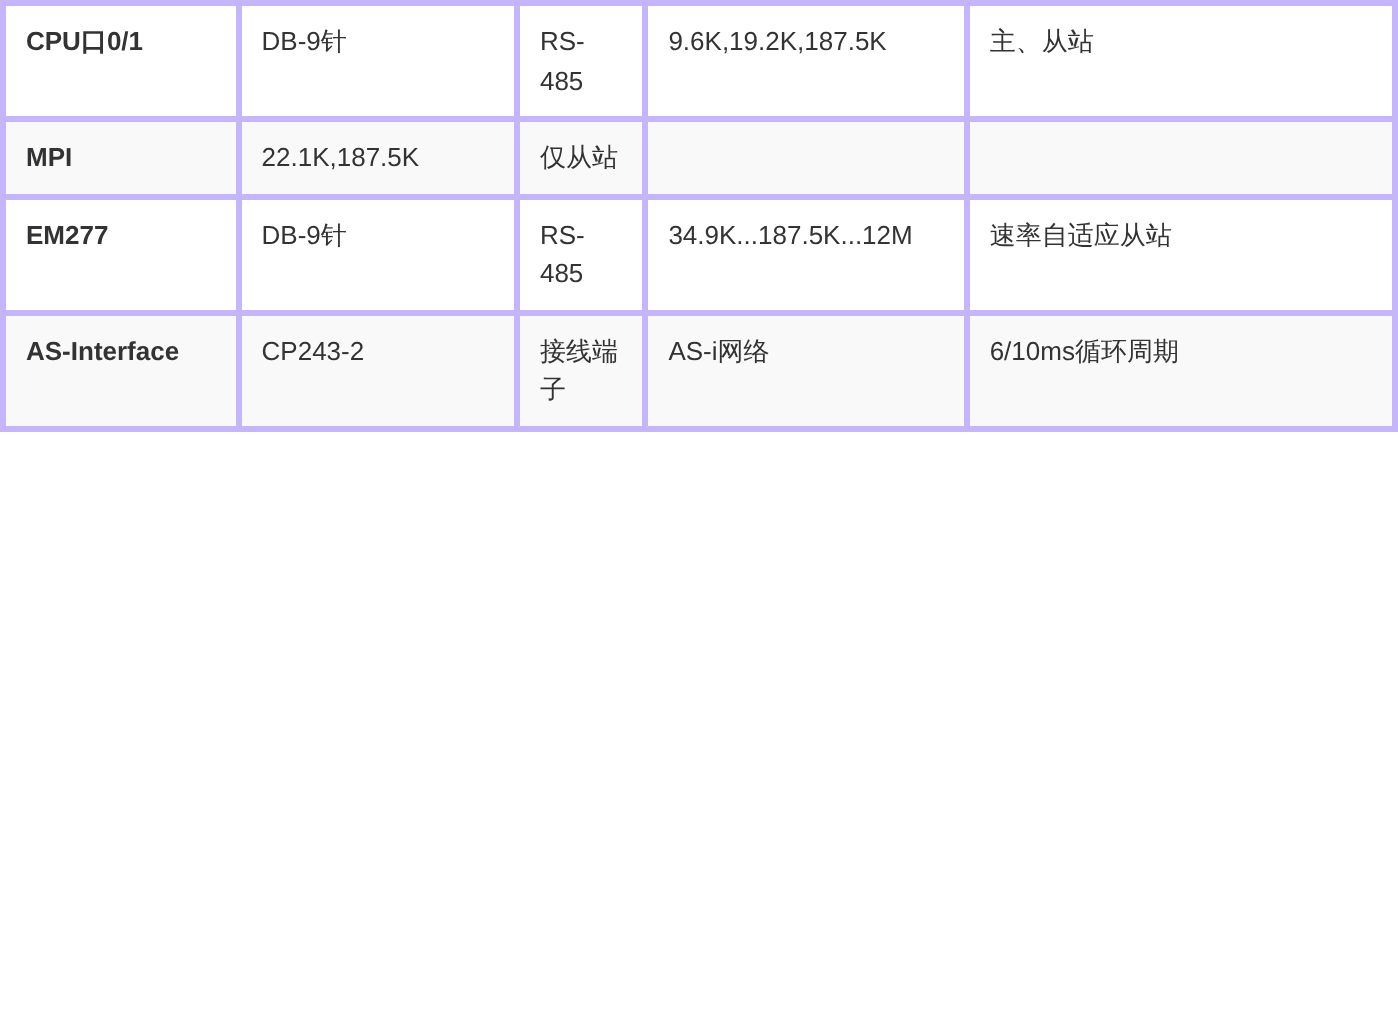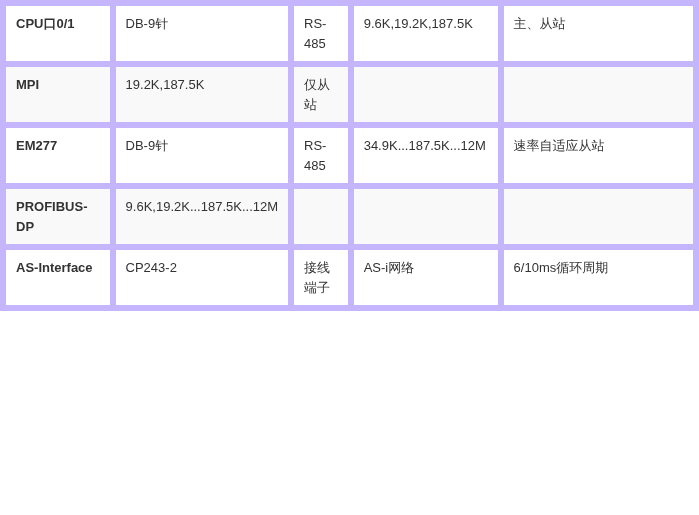--- a/index.html
+++ b/index.html
@@ -13,21 +13,21 @@
       background: #fff;
       color: #333;
       width: 699px;
       min-height: 515px;
     }
     table {
       width: 100%;
       border-collapse: collapse;
     }
     td {
-      border: 6px solid #c4b5fd;
+      border: 3px solid #c4b5fd;
       padding: 8px 10px;
       vertical-align: top;
       line-height: 1.5;
     }
     td strong {
       font-weight: bold;
     }
     tr:nth-child(even) {
       background-color: #f9f9f9;
     }
@@ -59,40 +59,33 @@
   <tbody id="table-body">
   <tr>
         <td class="col-protocol"><strong>CPU口0/1</strong></td>
         <td class="col-hardware" style="white-space: pre-line;">DB-9针</td>
         <td class="col-interface" style="white-space: pre-line;">RS-485</td>
         <td class="col-network">9.6K,19.2K,187.5K</td>
         <td class="col-notes">主、从站</td>
       </tr>
       <tr>
         <td class="col-protocol"><strong>MPI</strong></td>
-        <td class="col-hardware" style="white-space: pre-line;">19.2K,187.5K</td>
+        <td class="col-hardware" style="white-space: pre-line;">22.1K,187.5K</td>
         <td class="col-interface" style="white-space: pre-line;">仅从站</td>
         <td class="col-network"></td>
         <td class="col-notes"></td>
       </tr>
       <tr>
         <td class="col-protocol"><strong>EM277</strong></td>
         <td class="col-hardware" style="white-space: pre-line;">DB-9针</td>
         <td class="col-interface" style="white-space: pre-line;">RS-485</td>
         <td class="col-network">34.9K...187.5K...12M</td>
         <td class="col-notes">速率自适应从站</td>
       </tr>
       <tr>
-        <td class="col-protocol"><strong>PROFIBUS-DP</strong></td>
-        <td class="col-hardware" style="white-space: pre-line;">9.6K,19.2K...187.5K...12M</td>
-        <td class="col-interface" style="white-space: pre-line;"></td>
-        <td class="col-network"></td>
-        <td class="col-notes"></td>
-      </tr>
-      <tr>
         <td class="col-protocol"><strong>AS-Interface</strong></td>
         <td class="col-hardware" style="white-space: pre-line;">CP243-2</td>
         <td class="col-interface" style="white-space: pre-line;">接线端子</td>
         <td class="col-network">AS-i网络</td>
         <td class="col-notes">6/10ms循环周期</td>
       </tr>
     </tbody>
 </table>
 
 </body></html>

